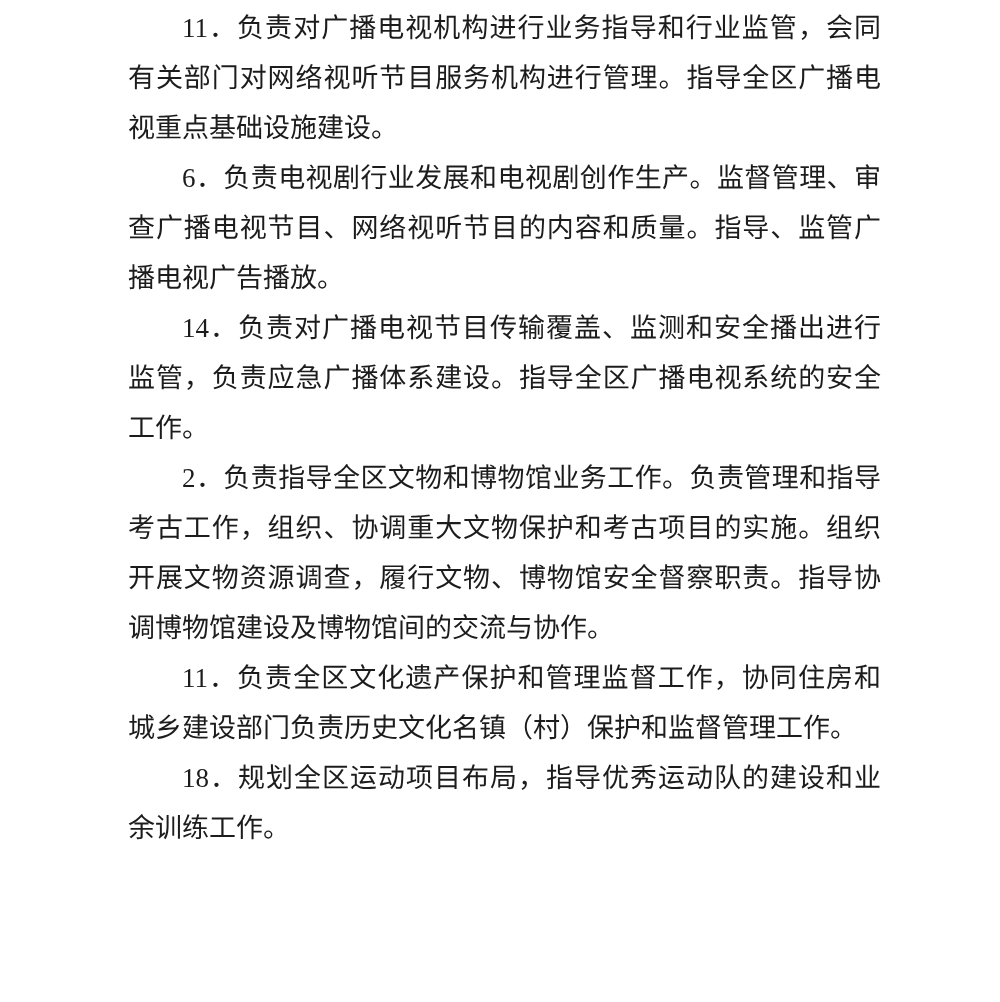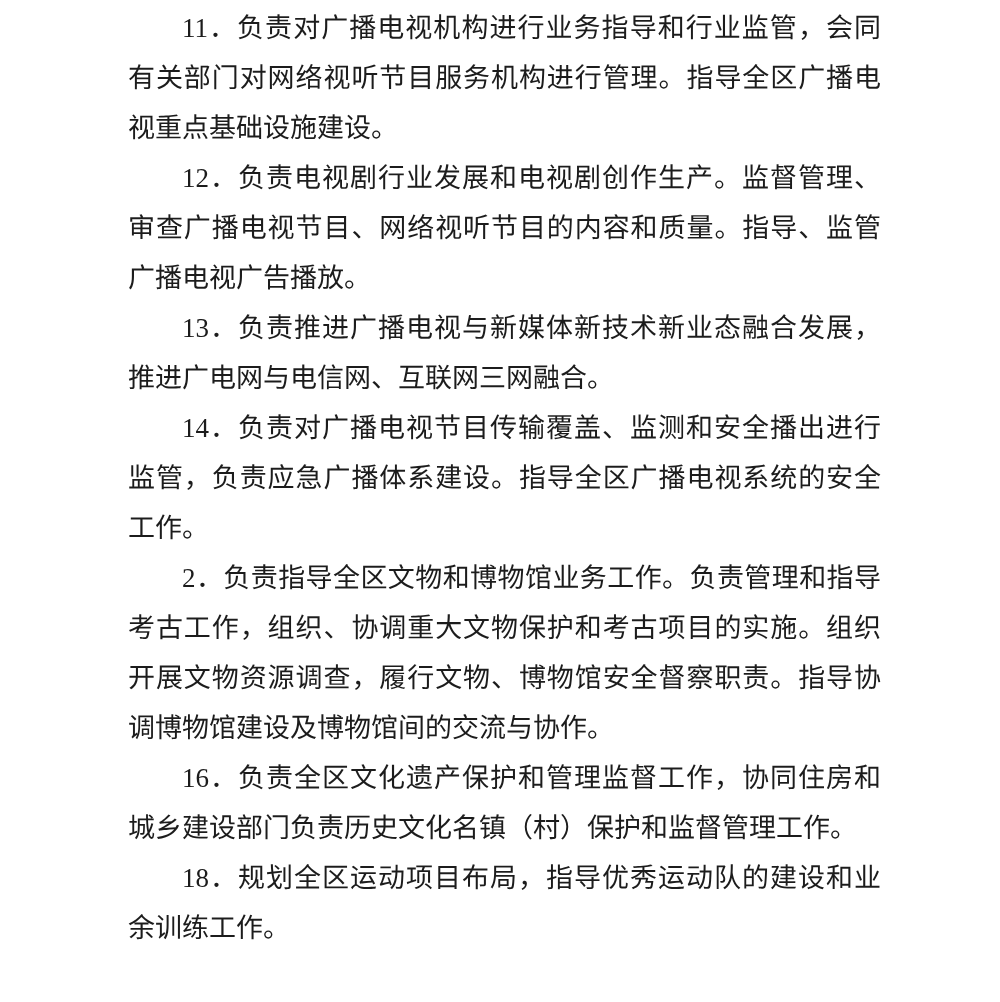--- a/index.html
+++ b/index.html
@@ -33,20 +33,19 @@
     word-break: break-all;
     overflow-wrap: break-word;
   }
 </style>
 </head>
 <body>
 
 <div class="page" style="background: rgb(255, 255, 255); color: rgb(28, 28, 28);">
   <div>
       <p class="para">11．负责对广播电视机构进行业务指导和行业监管，会同有关部门对网络视听节目服务机构进行管理。指导全区广播电视重点基础设施建设。</p>
-      <p class="para">12．负责电视剧行业发展和电视剧创作生产。监督管理、审查广播电视节目、网络视听节目的内容和质量。指导、监管广播电视广告播放。</p>
-      <p class="para">13．负责推进广播电视与新媒体新技术新业态融合发展，推进广电网与电信网、互联网三网融合。</p>
+      <p class="para">6．负责电视剧行业发展和电视剧创作生产。监督管理、审查广播电视节目、网络视听节目的内容和质量。指导、监管广播电视广告播放。</p>
       <p class="para">14．负责对广播电视节目传输覆盖、监测和安全播出进行监管，负责应急广播体系建设。指导全区广播电视系统的安全工作。</p>
       <p class="para">2．负责指导全区文物和博物馆业务工作。负责管理和指导考古工作，组织、协调重大文物保护和考古项目的实施。组织开展文物资源调查，履行文物、博物馆安全督察职责。指导协调博物馆建设及博物馆间的交流与协作。</p>
-      <p class="para">16．负责全区文化遗产保护和管理监督工作，协同住房和城乡建设部门负责历史文化名镇（村）保护和监督管理工作。</p>
+      <p class="para">11．负责全区文化遗产保护和管理监督工作，协同住房和城乡建设部门负责历史文化名镇（村）保护和监督管理工作。</p>
       <p class="para">18．规划全区运动项目布局，指导优秀运动队的建设和业余训练工作。</p>
     </div>
 </div>
 
 </body></html>

